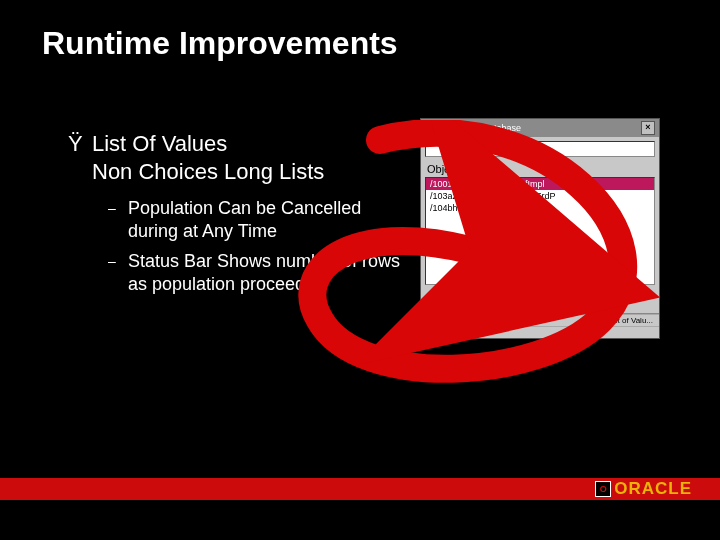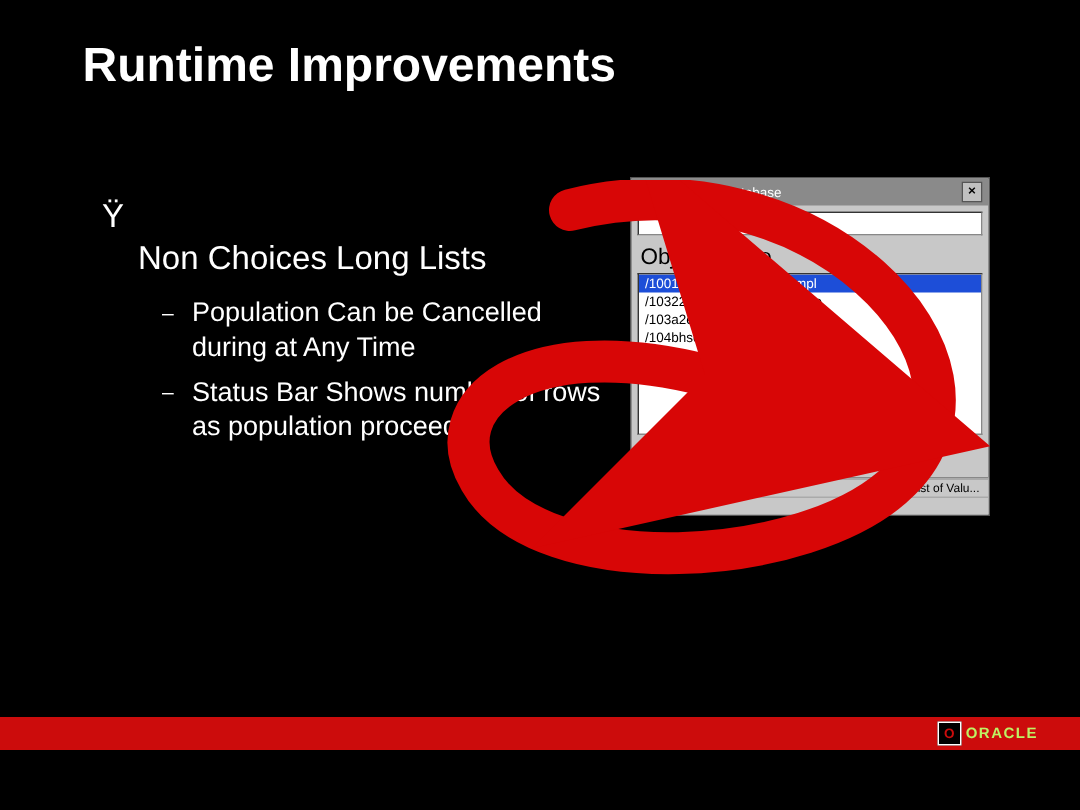--- a/index.html
+++ b/index.html
@@ -8,21 +8,21 @@
     height: 540px;
     background: #000;
     font-family: Arial, Helvetica, sans-serif;
     color: #fff;
     position: relative;
     overflow: hidden;
   }
   .slide-title {
     font-size: 32px;
     font-weight: bold;
-    padding: 25px 0 0 55px;
+    padding: 25px 0 0 42px;
   }
   .content {
     position: absolute;
     top: 130px;
     left: 68px;
     width: 340px;
   }
   .bullet-main {
     display: flex;
     font-size: 22px;
@@ -87,37 +87,37 @@
   .dialog-search input {
     width: 100%;
     height: 16px;
     border: 1px inset #888;
     background: #fff;
     font-size: 9px;
     padding: 0 3px;
   }
   .dialog-label {
     padding: 2px 6px;
-    font-size: 15px;
+    font-size: 11px;
   }
   .dialog-list {
     margin: 0 4px;
     border: 1px inset #888;
     background: #fff;
     height: 108px;
     overflow: hidden;
   }
   .dialog-list-item {
     padding: 1px 4px;
     font-size: 9px;
     white-space: nowrap;
     overflow: hidden;
   }
   .dialog-list-item.selected {
-    background: #1d4ed8;
+    background: #be185d;
     color: #fff;
   }
   .dialog-buttons {
     display: flex;
     justify-content: center;
     gap: 6px;
     padding: 6px 4px;
   }
   .dialog-btn {
     background: #c8c8c8;
@@ -169,36 +169,36 @@
     margin-right: 3px;
     display: flex;
     align-items: center;
     justify-content: center;
     color: #cc0c0c;
     background: #000;
     font-size: 9px;
     font-weight: bold;
   }
   .logo-text {
-    color: #bef264;
-    font-size: 10px;
+    color: #eab308;
+    font-size: 17px;
     font-weight: bold;
     letter-spacing: 1px;
   }
 </style>
 </head>
 <body>
 
 <div class="slide-title">Runtime Improvements</div>
 
 <div class="content">
   <div class="bullet-main">
     <div class="bullet-mark">Ÿ</div>
     <div>
-      <br>
+      <span>List Of Values</span><br>
       <span>Non Choices Long Lists</span>
     </div>
   </div>
   <div class="sub-bullets">
     <div class="sub-bullet">
       <div class="sub-bullet-mark">–</div>
       <div>Population Can be Cancelled during at Any Time</div>
     </div>
     <div class="sub-bullet">
       <div class="sub-bullet-mark">–</div>
@@ -211,21 +211,20 @@
   <div class="dialog-titlebar">
     <span>Objects in the Database</span>
     <div class="dialog-close">×</div>
   </div>
   <div class="dialog-search">
     <input type="text" value="" style="">
   </div>
   <div class="dialog-label">Object Name</div>
   <div class="dialog-list">
     <div class="dialog-list-item selected">/1001a851_ConstantDefImpl</div>
-    <div class="dialog-list-item">/10322588_HndlcrParnyHcpe</div>
     <div class="dialog-list-item">/103a2e73_DefaultTydExitErdP</div>
     <div class="dialog-list-item">/104bhsc5_LocLisHndytheam</div>
   </div>
   <div class="dialog-buttons">
     <div class="dialog-btn">OK</div>
     <div class="dialog-btn">Cancel</div>
     <div class="dialog-btn">Find</div>
   </div>
   <div class="dialog-status">
     <div class="dialog-status-row">

